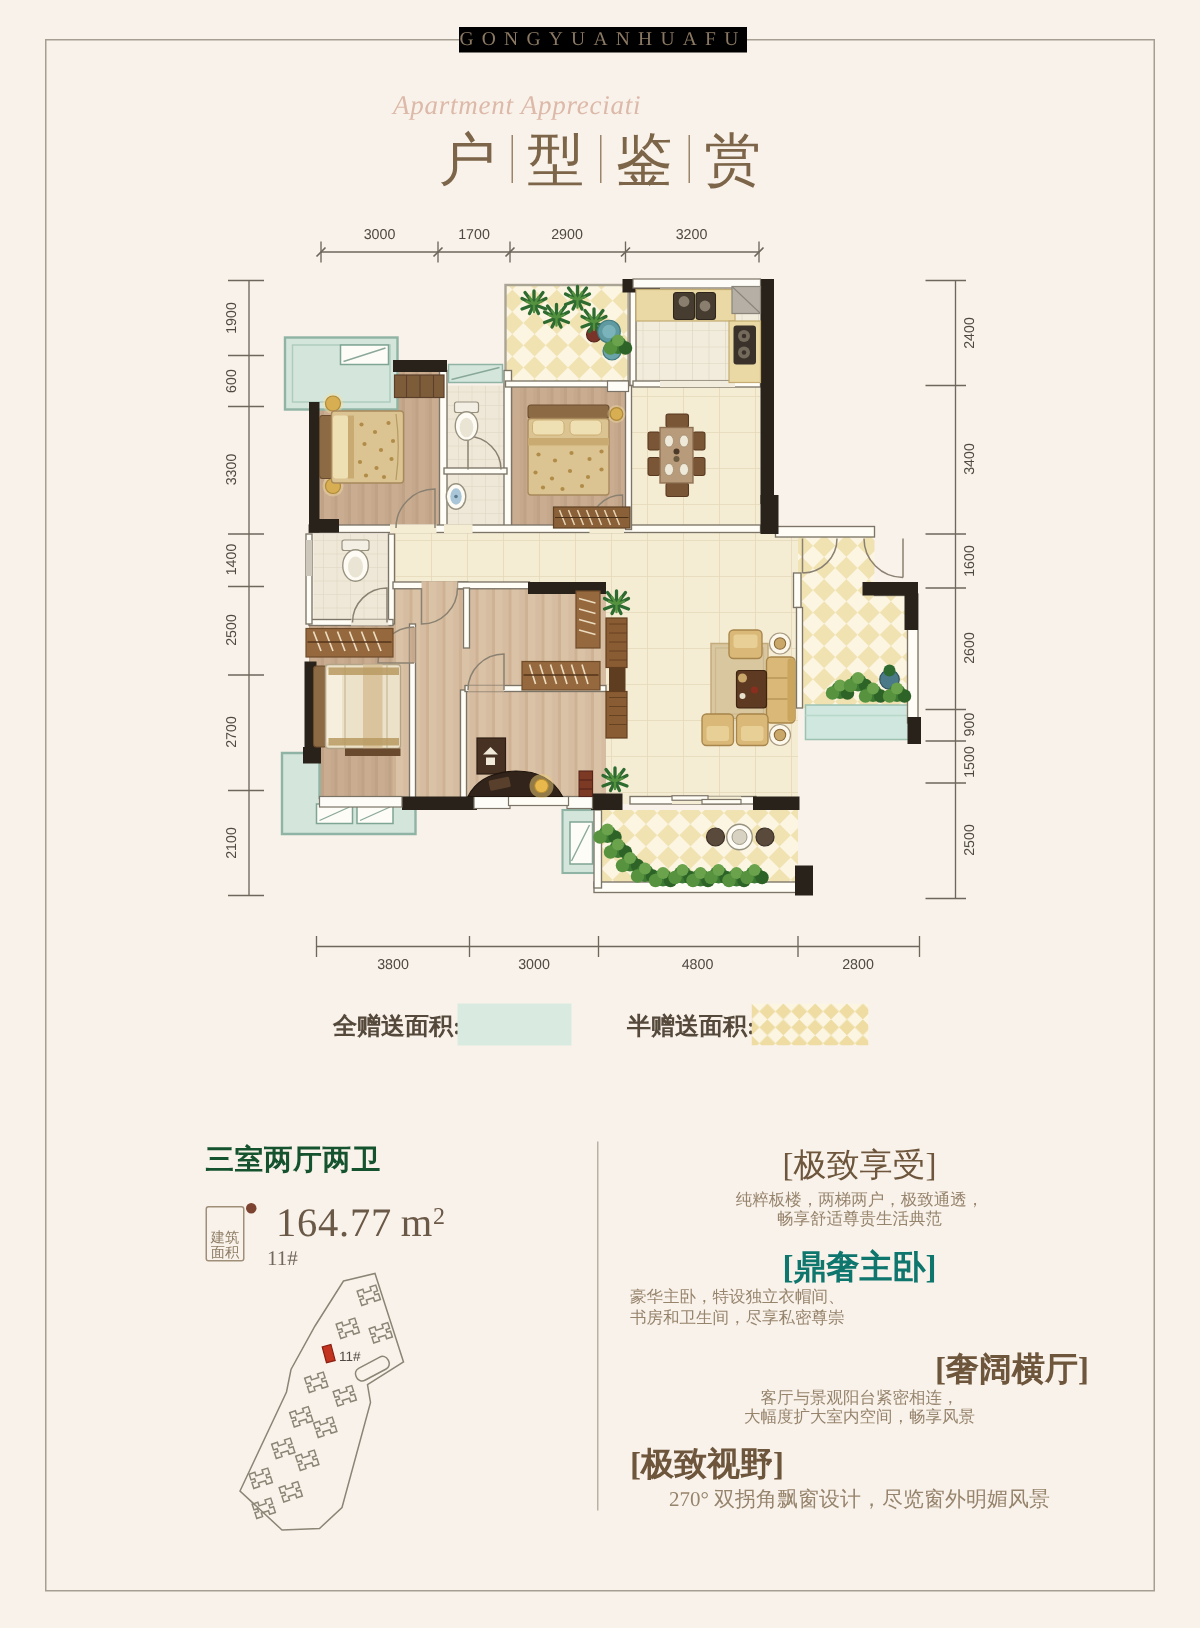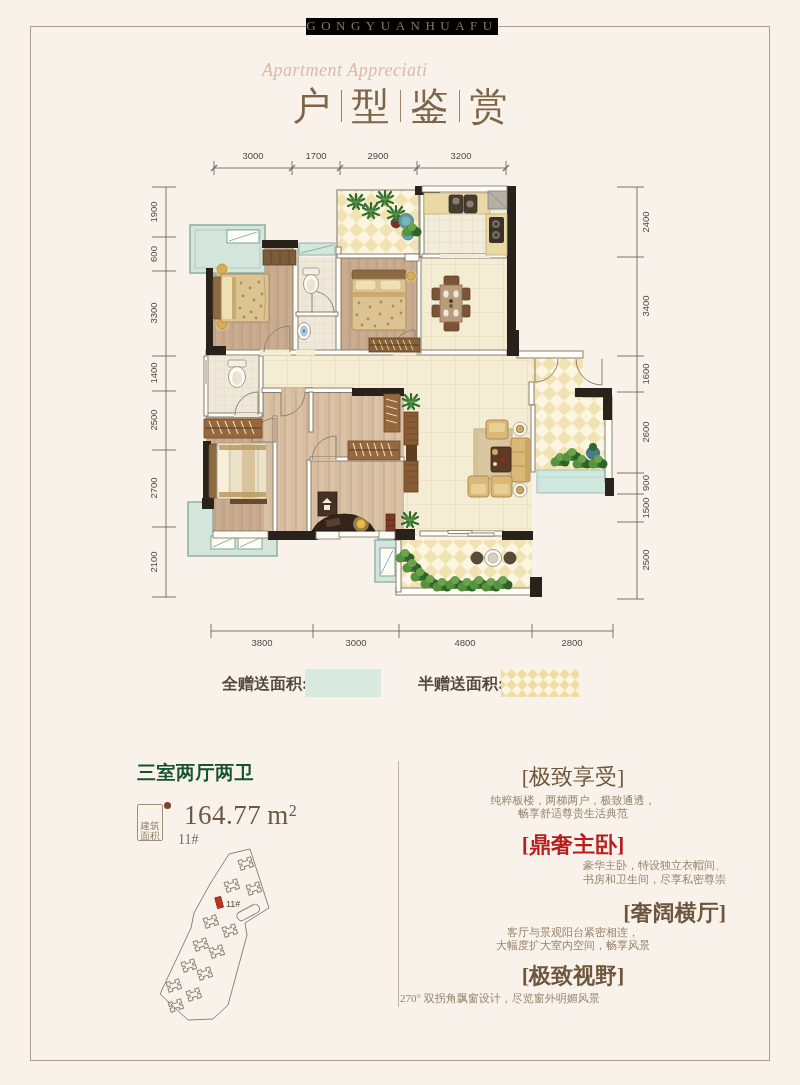--- a/index.html
+++ b/index.html
@@ -600,23 +600,23 @@
   <rect x="216" y="897" width="6" height="11" transform="rotate(-15 219 902)" fill="#c23320" stroke="#8a1f12" stroke-width="0.8"></rect>
   <text x="226" y="907" font-family="Liberation Sans, sans-serif" font-size="9" fill="#4e4942">11#</text>
 </svg>
 
 <div class="abs" style="left:398px;top:761px;width:1px;height:246px;background:#b9b1a4;"></div>
 
 <div class="abs" style="left:420px;top:762px;width:306px;text-align:center;font-size:22px;font-weight:normal;color:#6d563c;">[极致享受]</div>
 
 <div class="abs" style="left:420px;top:794px;width:306px;text-align:center;font-size:11px;line-height:12.5px;color:#96846d;">纯粹板楼，两梯两户，极致通透，<br>畅享舒适尊贵生活典范</div>
 
-<div class="abs" style="left:420px;top:830px;width:306px;text-align:center;font-size:22px;font-weight:bold;color:#b91c1c;">[鼎奢主卧]</div>
-
-<div class="abs" style="left:420px;top:858px;width:306px;text-align:right;font-size:11px;line-height:14px;color:#96846d;">豪华主卧，特设独立衣帽间、<br>书房和卫生间，尽享私密尊崇</div>
+<div class="abs" style="left:420px;top:830px;width:306px;text-align:center;font-size:22px;font-weight:bold;color:#0f766e;">[鼎奢主卧]</div>
+
+<div class="abs" style="left:420px;top:858px;width:306px;text-align:left;font-size:11px;line-height:14px;color:#96846d;">豪华主卧，特设独立衣帽间、<br>书房和卫生间，尽享私密尊崇</div>
 
 <div class="abs" style="left:420px;top:898px;width:306px;text-align:right;font-size:22px;font-weight:bold;color:#6d563c;">[奢阔横厅]</div>
 
 <div class="abs" style="left:420px;top:926px;width:306px;text-align:center;font-size:11px;line-height:13px;color:#96846d;">客厅与景观阳台紧密相连，<br>大幅度扩大室内空间，畅享风景</div>
 
-<div class="abs" style="left:420px;top:961px;width:306px;text-align:center;font-size:22px;font-weight:bold;color:#6d563c;">[极致视野]</div>
-
-<div class="abs" style="left:400px;top:991px;width:346px;text-align:left;font-size:11px;color:#96846d;">270°&nbsp;双拐角飘窗设计，尽览窗外明媚风景</div>
+<div class="abs" style="left:420px;top:961px;width:306px;font-size:22px;font-weight:bold;color:#6d563c;">[极致视野]</div>
+
+<div class="abs" style="left:400px;top:991px;width:346px;text-align:center;font-size:14px;color:#96846d;">270°&nbsp;双拐角飘窗设计，尽览窗外明媚风景</div>
 
 </body></html>

